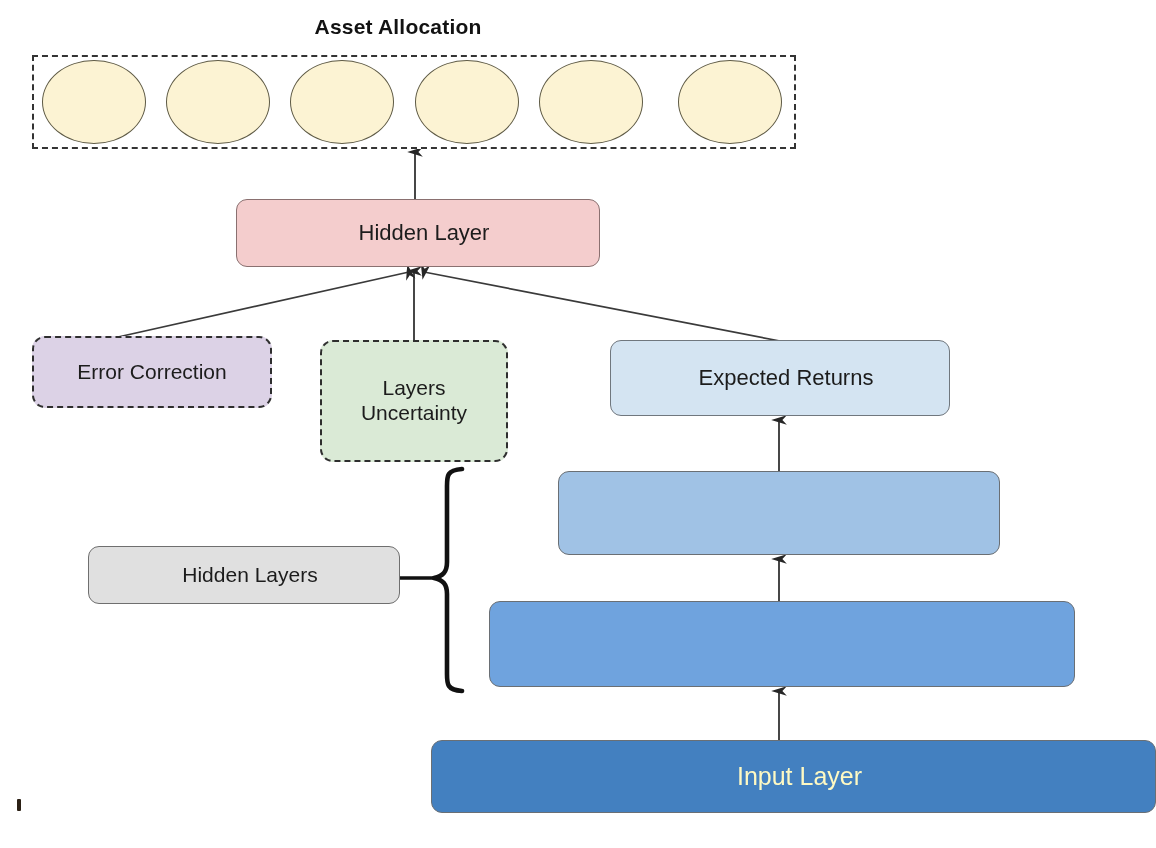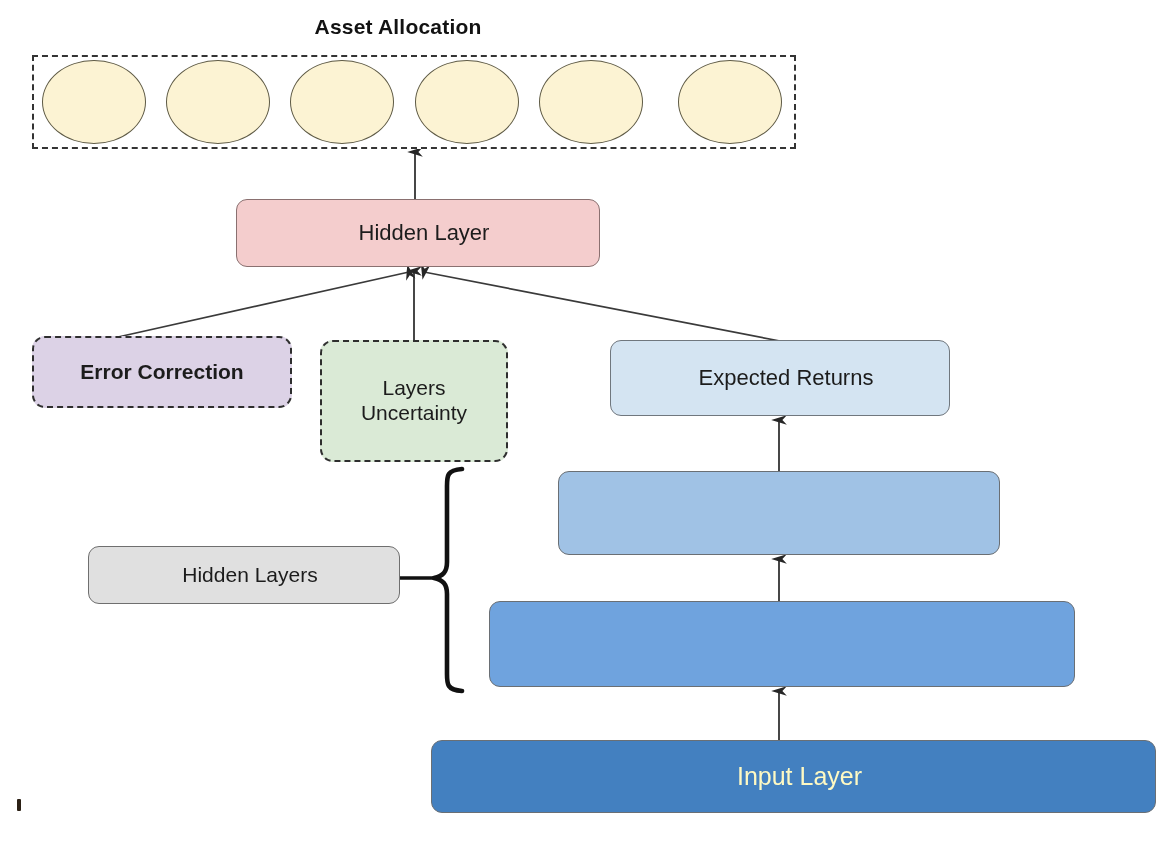--- a/index.html
+++ b/index.html
@@ -79,26 +79,25 @@
     border: 1.6px solid #6f6f6f;
     padding-left: 12px;
   }
   #hidden-layer-node {
     left: 236px; top: 199px; width: 364px; height: 68px;
     background: #f4cdcd;
     border-color: #8a7070;
     font-size: 22px;
   }
   #error-correction-node {
-    left: 32px; top: 336px; width: 260px; height: 72px;
+    left: 32px; top: 336px; width: 240px; height: 72px;
     background: #dcd2e6;
     border: 2.4px dashed #2e2e2e;
     border-radius: 13px;
     font-size: 21px;
-    font-weight: bold;
   }
   #model-uncertainty-node {
     left: 320px; top: 340px; width: 188px; height: 122px;
     background: #daead6;
     border: 2.4px dashed #2e2e2e;
     border-radius: 13px;
     font-size: 21px;
   }
   #expected-returns-node {
     left: 610px; top: 340px; width: 340px; height: 76px;

